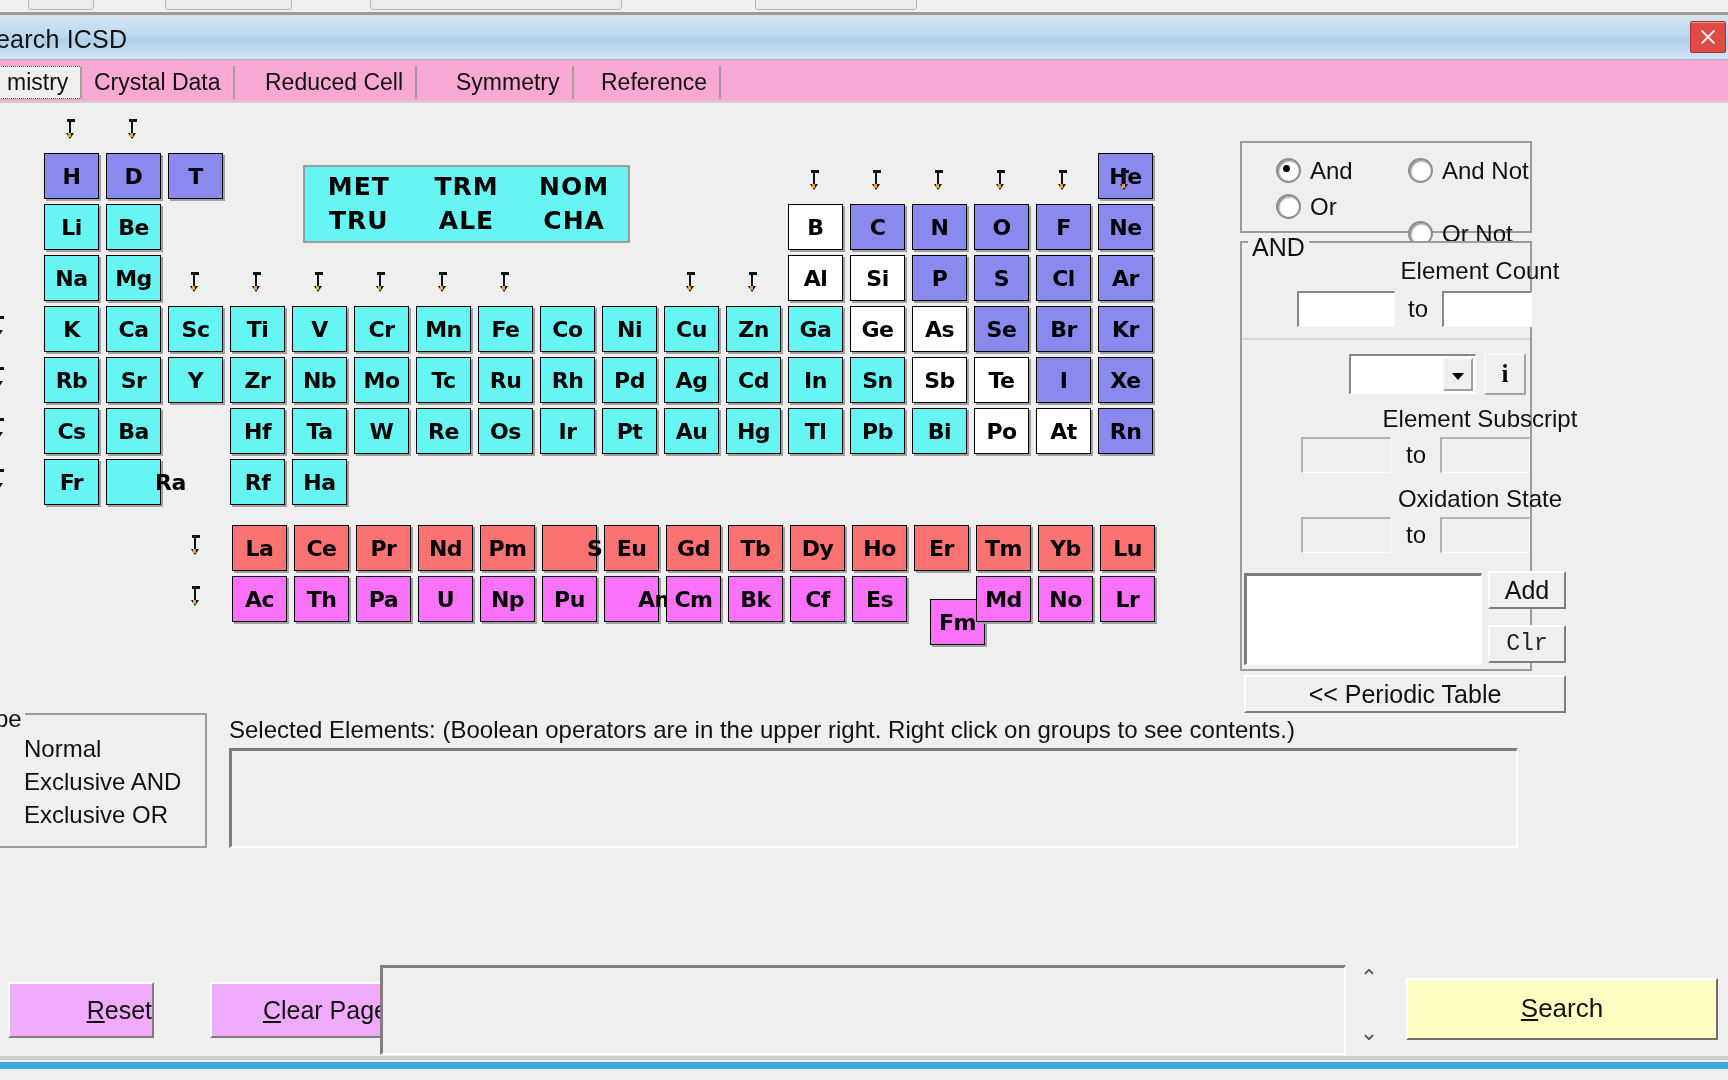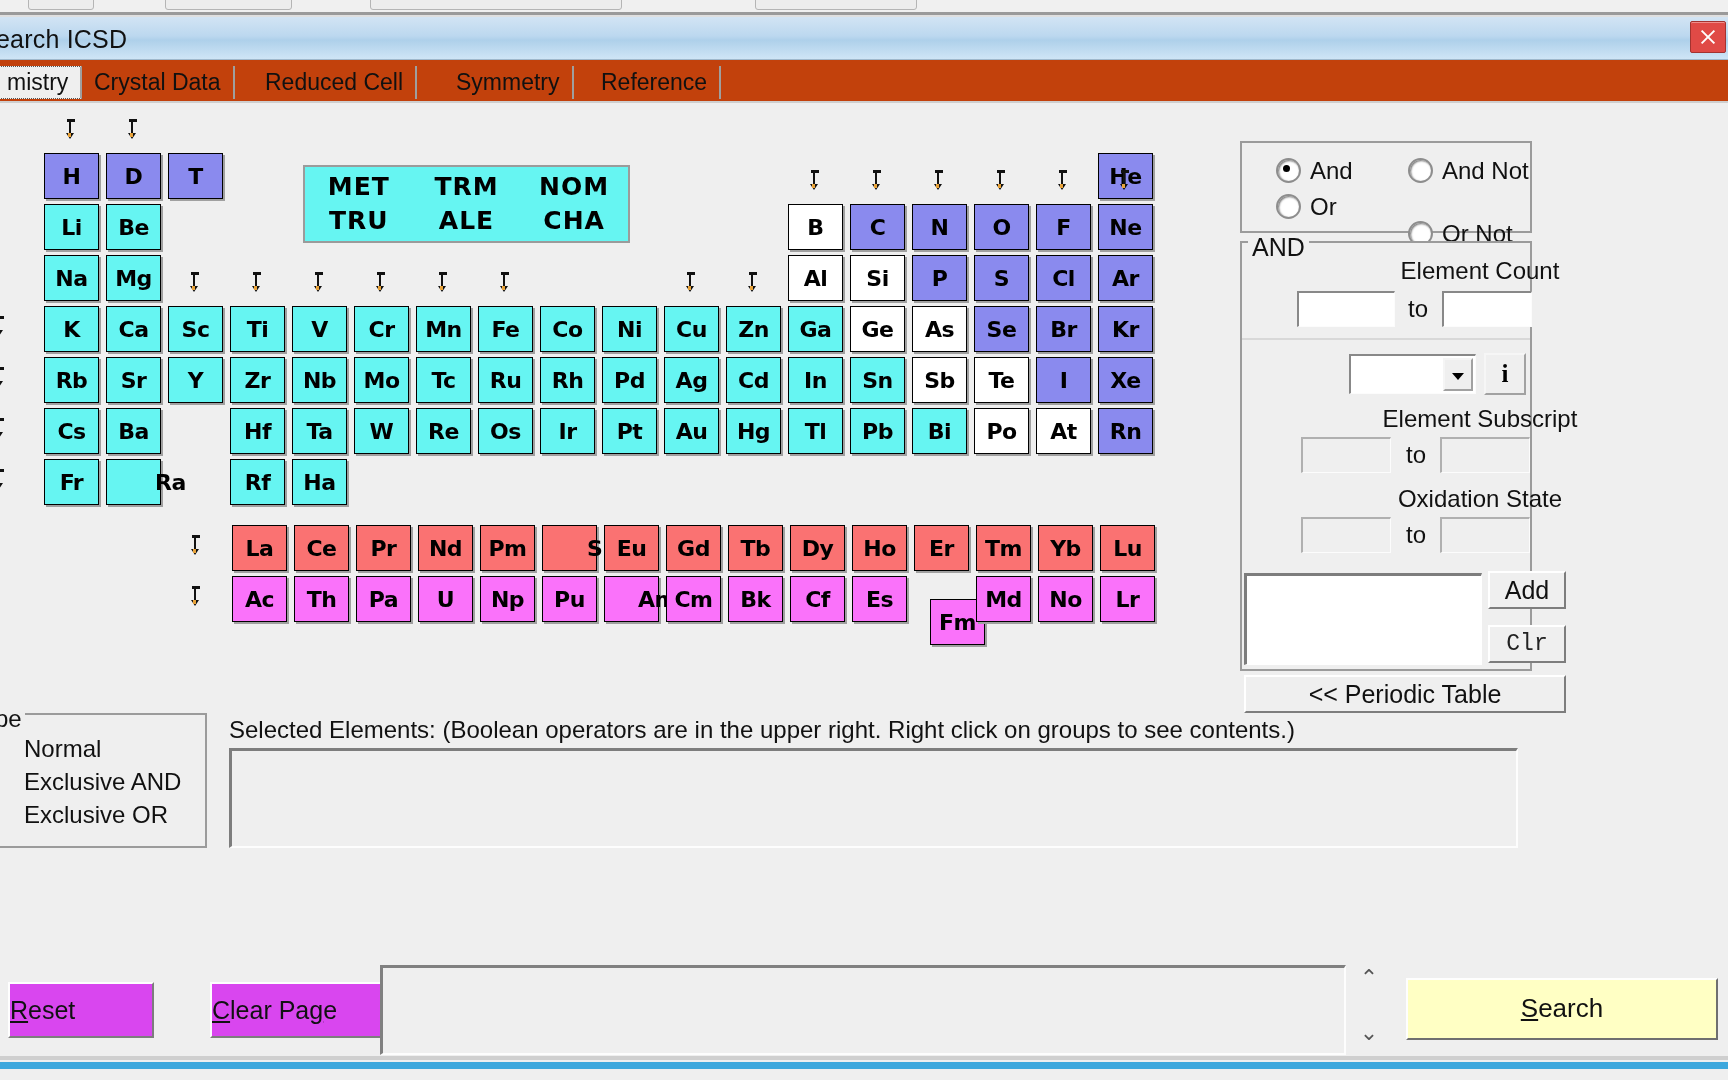--- a/index.html
+++ b/index.html
@@ -24,21 +24,21 @@
     background:linear-gradient(to bottom,#d2e4f4 0%,#bcd8ef 45%,#aed0ea 55%,#cfe5f6 100%);
     border-bottom:1px solid #9fb8cc;
   }
   .titlebar .ttl{position:absolute;left:-4px;top:8px;font-size:25px;color:#111;letter-spacing:.2px;}
   .closebtn{position:absolute;right:2px;top:4px;width:34px;height:30px;background:#e04a46;border:1px solid #a33330;border-radius:2px;
             box-shadow:inset 0 1px 0 #f08f8c;}
   .closebtn::before,.closebtn::after{content:"";position:absolute;left:8px;top:14px;width:18px;height:2px;background:#fff;}
   .closebtn::before{transform:rotate(45deg);} .closebtn::after{transform:rotate(-45deg);}
 
   
-  .tabstrip{position:absolute;left:0;top:60px;width:1728px;height:42px;background:#c2410c;}
+  .tabstrip{position:absolute;left:0;top:60px;width:1728px;height:42px;background:#f9a8d4;}
   .tab{position:absolute;top:6px;height:33px;line-height:33px;padding:0 12px;font-size:23px;color:#111;
        border-right:2px solid #9f9f9f;white-space:nowrap;}
   .tab.sel{border:1px dotted #555;height:31px;line-height:31px;background:#efefef;border-right:2px solid #9f9f9f;}
   .tabs-underline{position:absolute;left:0;top:101px;width:1728px;height:2px;background:#cfcfcf;}
 
   
   .client{position:absolute;left:0;top:103px;width:1728px;height:860px;background:#efefef;}
 
   
   #ptable{position:absolute;left:0;top:0;width:1230px;height:580px;}
@@ -109,23 +109,23 @@
   
   .grp-type{position:absolute;left:-8px;top:610px;width:215px;height:135px;border:2px solid #9b9b9b;box-sizing:border-box;background:#efefef;}
   .grp-type-lbl{position:absolute;left:-8px;top:602px;background:#efefef;padding:0 3px;font-size:24px;color:#111;z-index:3;}
   .typeopt{position:absolute;font-size:24px;color:#111;white-space:nowrap;}
 
   .sel-label{position:absolute;left:229px;top:613px;font-size:24px;color:#111;white-space:nowrap;}
   .sel-box{position:absolute;left:229px;top:645px;width:1289px;height:100px;background:#efefef;box-sizing:border-box;
         border-top:3px solid #7d7d7d;border-left:3px solid #7d7d7d;border-right:2px solid #fdfdfd;border-bottom:2px solid #fdfdfd;}
 
   
-  .botbtn{position:absolute;background:#d946ef;box-sizing:border-box;
+  .botbtn{position:absolute;background:#f0abfc;box-sizing:border-box;
         border:2px solid;border-color:#fefefe #7d7d7d #7d7d7d #fefefe;
-        font-size:25px;text-align:left;color:#111;line-height:52px;}
+        font-size:25px;text-align:right;color:#111;line-height:52px;}
   .ul{text-decoration:underline;}
   .msgbox{position:absolute;background:#efefef;box-sizing:border-box;
         border-top:3px solid #808080;border-left:3px solid #808080;border-right:2px solid #fdfdfd;border-bottom:2px solid #fdfdfd;}
   .spin{position:absolute;width:34px;font-size:22px;color:#555;text-align:center;}
   .searchbtn{position:absolute;background:#ffffc4;box-sizing:border-box;
         border:2px solid;border-color:#fefefe #6f6f6f #6f6f6f #fefefe;
         font-size:26px;text-align:center;color:#111;line-height:56px;}
   .statusbar{position:absolute;left:0;top:1056px;width:1728px;height:24px;background:#efefef;}
   .statusbar .blue{position:absolute;left:0;top:6px;width:1728px;height:7px;background:#3ea8dd;}
   .statusbar .grayline{position:absolute;left:0;top:0;width:1728px;height:4px;background:#cfcfcf;}

